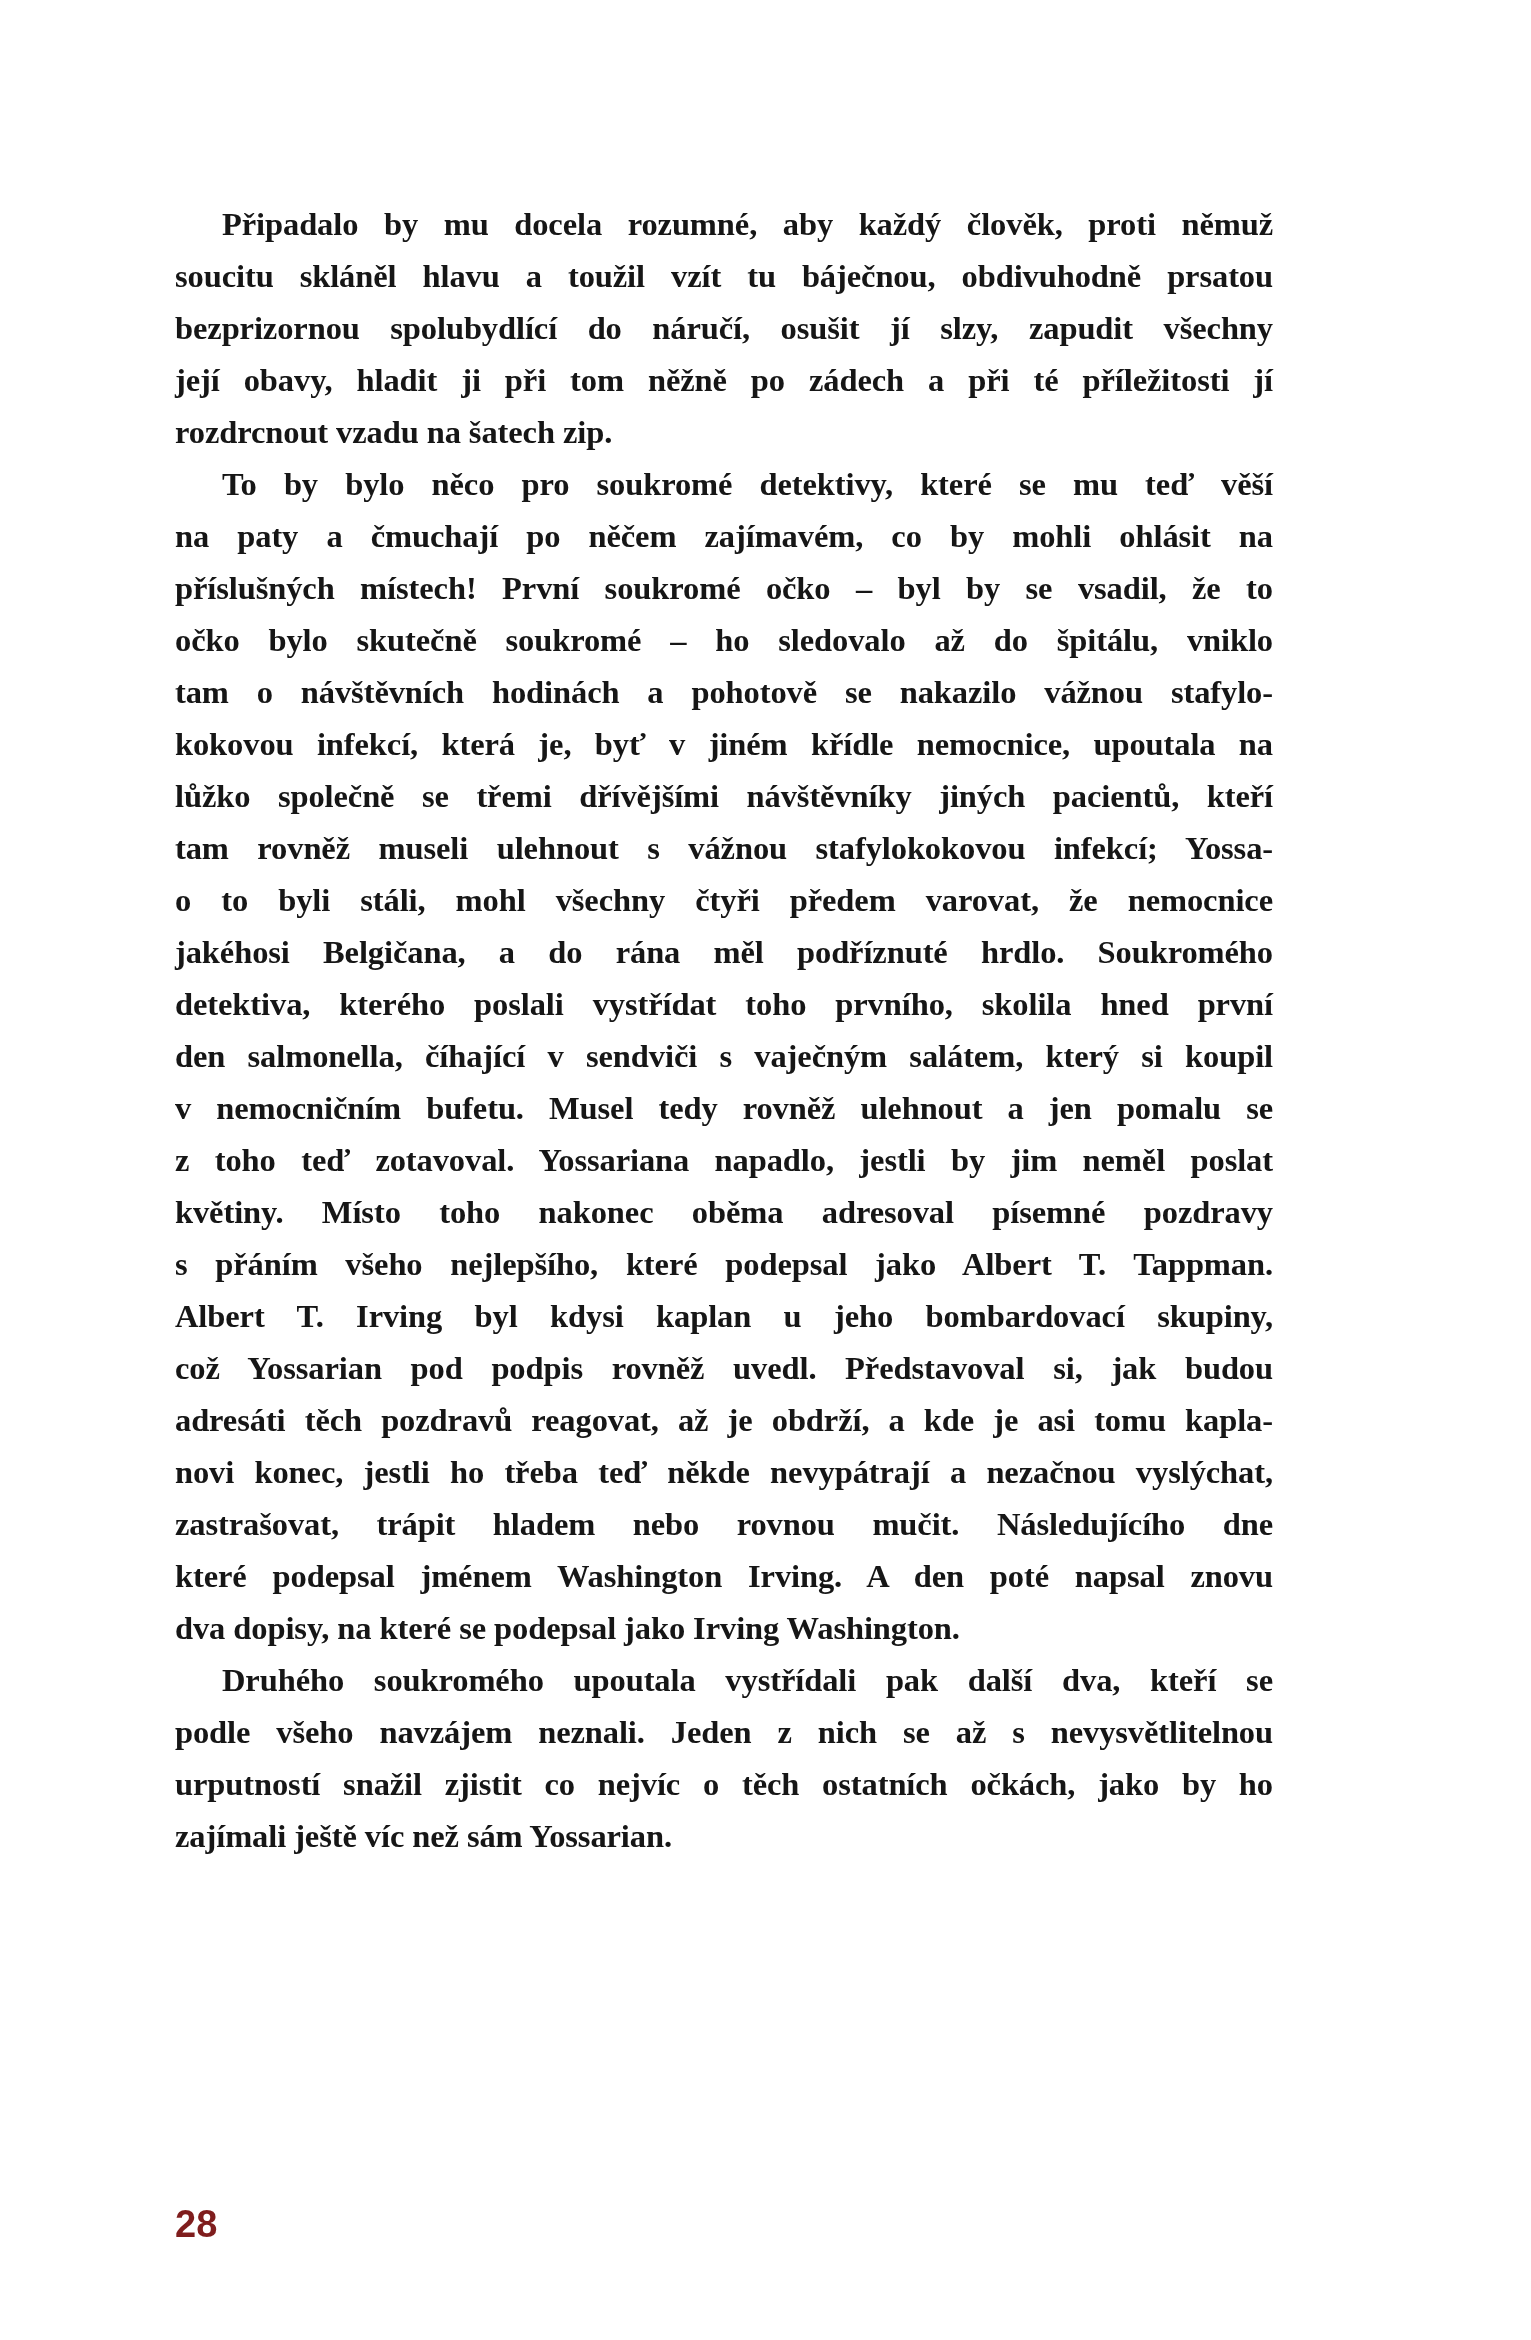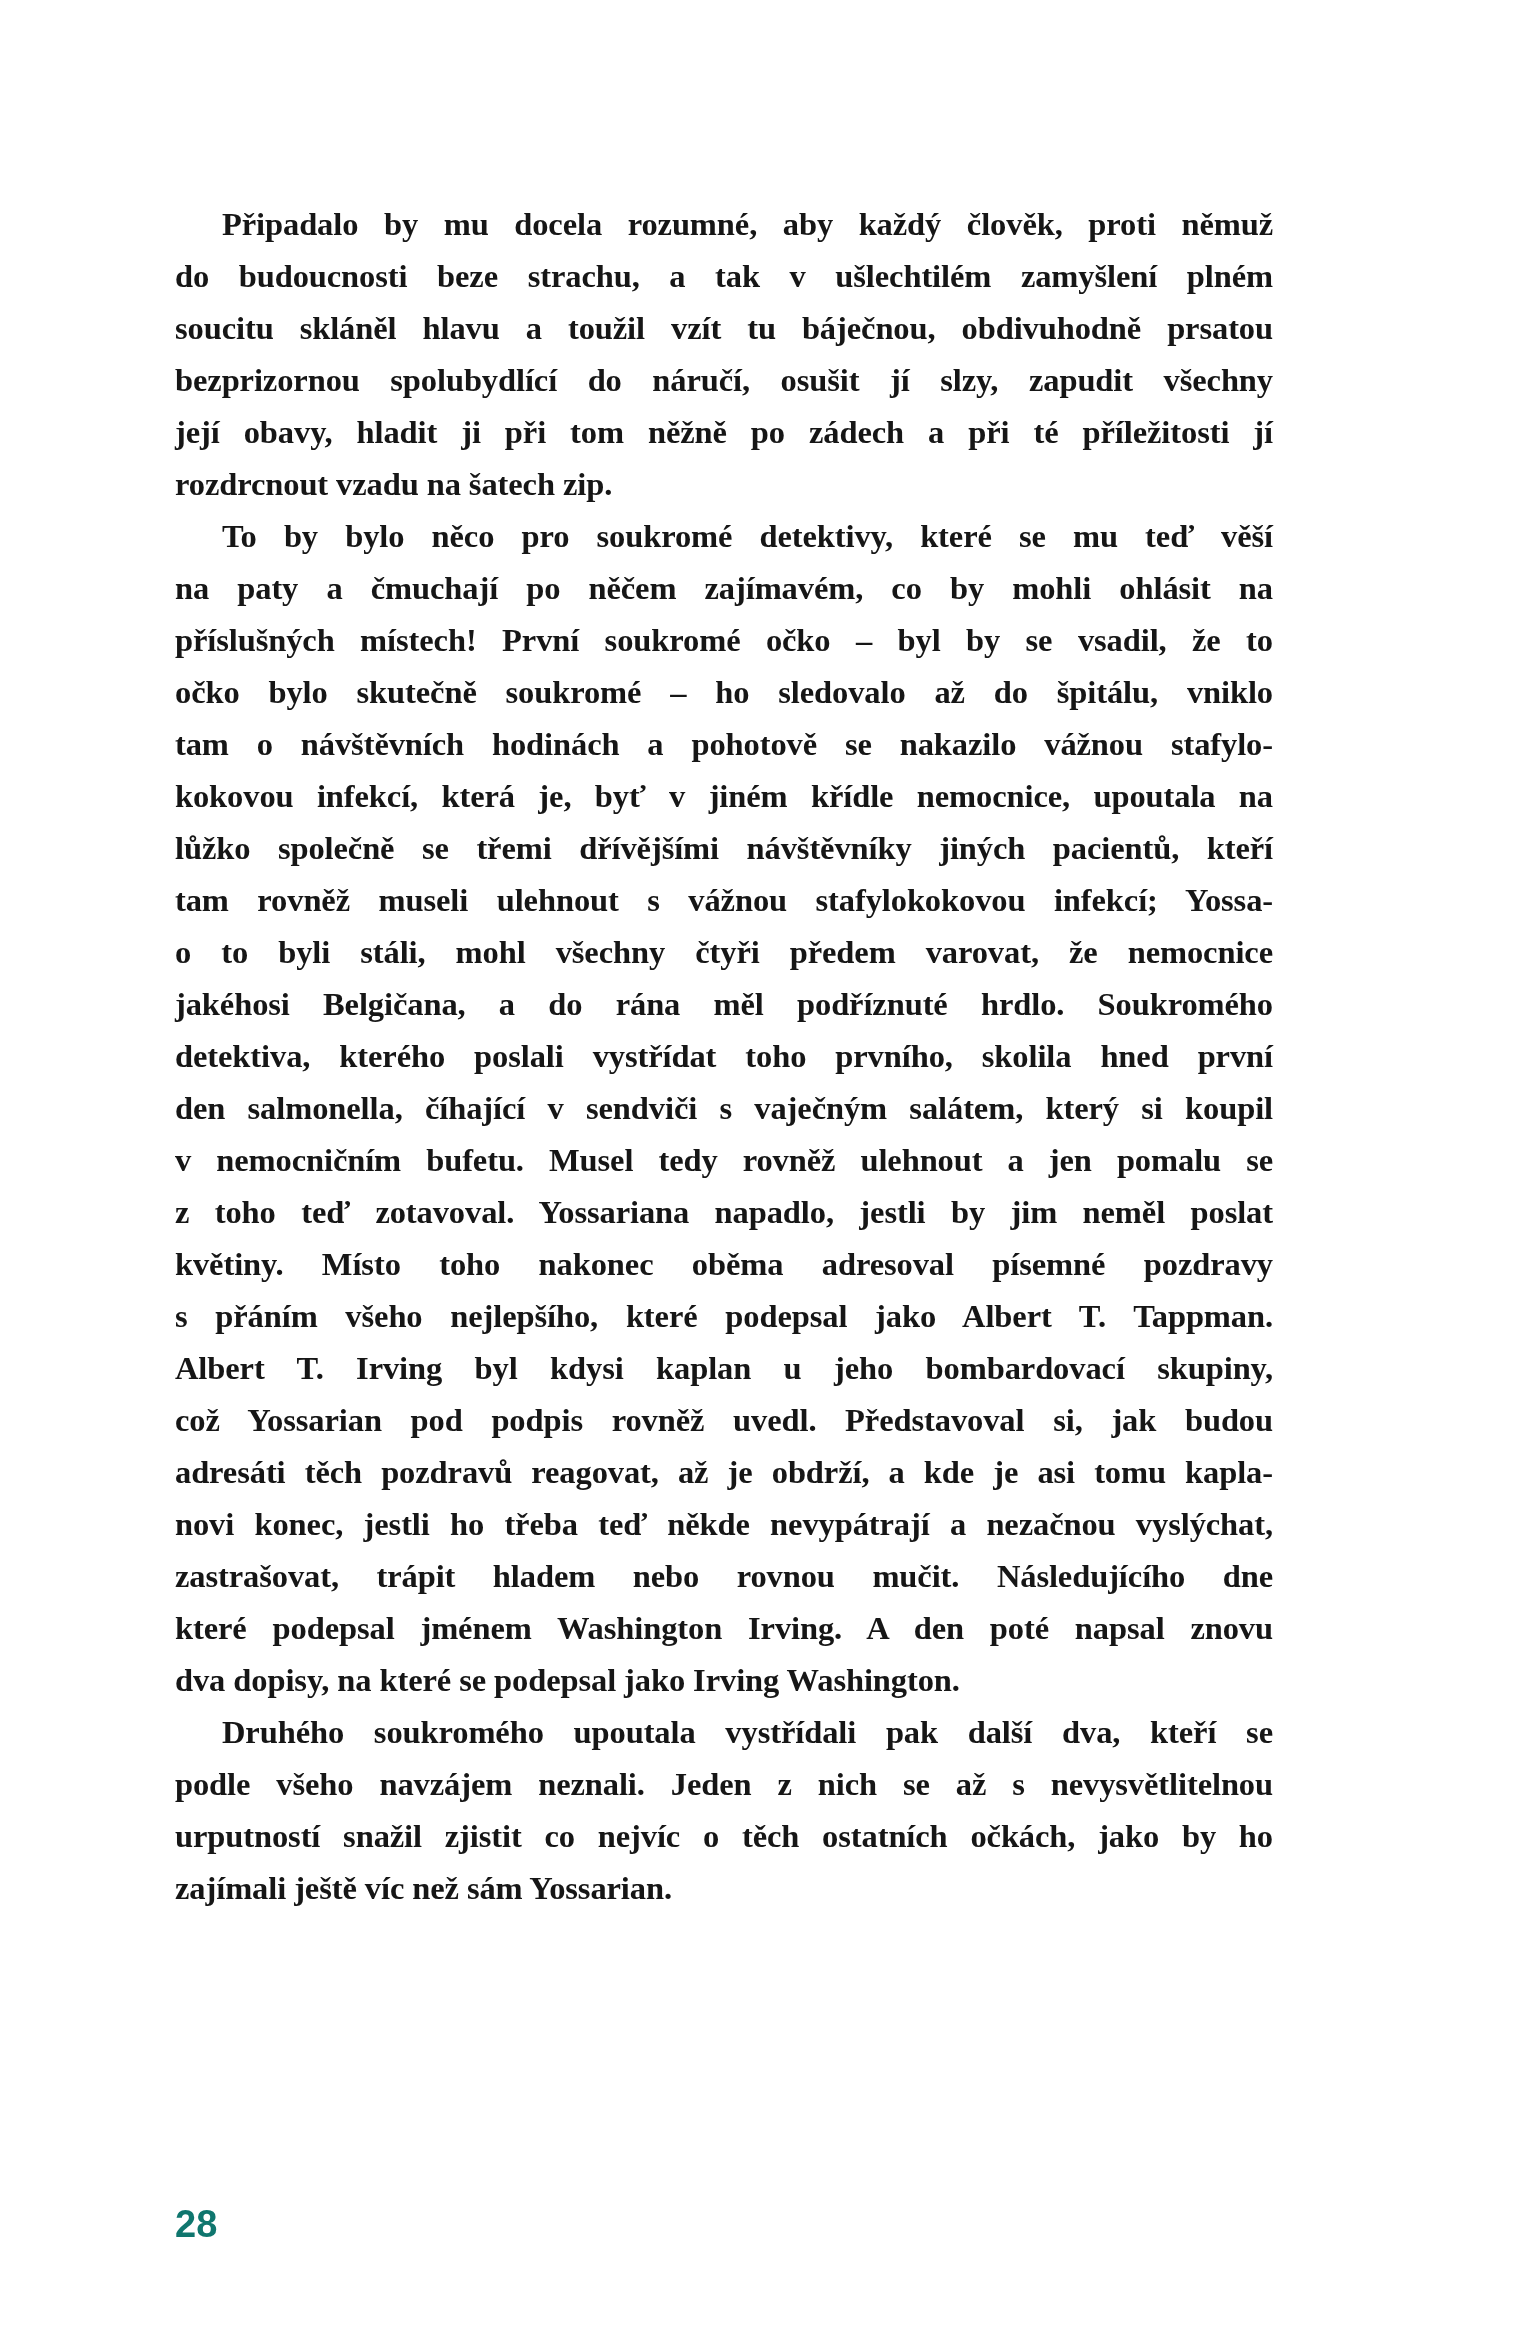--- a/index.html
+++ b/index.html
@@ -40,31 +40,30 @@
     text-align-last: left;
   }
   .page-number {
     position: absolute;
     left: 175px;
     top: 2204px;
     font-family: "Liberation Sans", sans-serif;
     font-weight: 700;
     font-size: 38px;
     line-height: 40px;
-    color: #0f766e;
+    color: #7f1d1d;
   }
 </style>
 </head>
 <body>
 
 <div class="book-page">
   <div class="text-block">
       <div class="paragraph">
         <div class="line first">Připadalo by mu docela rozumné, aby každý člověk, proti němuž</div>
-        <div class="line">do budoucnosti beze strachu, a tak v ušlechtilém zamyšlení plném</div>
         <div class="line">soucitu skláněl hlavu a toužil vzít tu báječnou, obdivuhodně prsatou</div>
         <div class="line">bezprizornou spolubydlící do náručí, osušit jí slzy, zapudit všechny</div>
         <div class="line">její obavy, hladit ji při tom něžně po zádech a při té příležitosti jí</div>
         <div class="line last">rozdrcnout vzadu na šatech zip.</div>
       </div>
       <div class="paragraph">
         <div class="line first">To by bylo něco pro soukromé detektivy, které se mu teď věší</div>
         <div class="line">na paty a čmuchají po něčem zajímavém, co by mohli ohlásit na</div>
         <div class="line">příslušných místech! První soukromé očko – byl by se vsadil, že to</div>
         <div class="line">očko bylo skutečně soukromé – ho sledovalo až do špitálu, vniklo</div>

